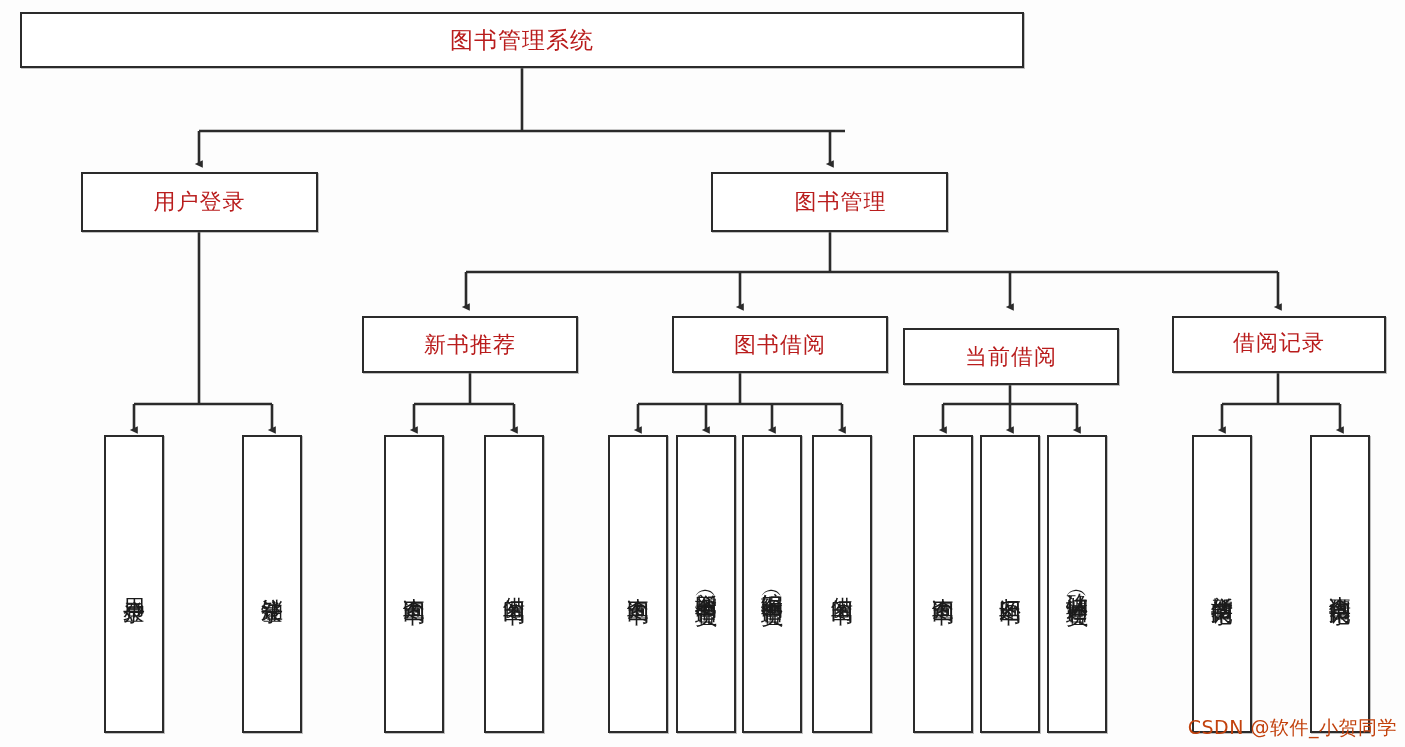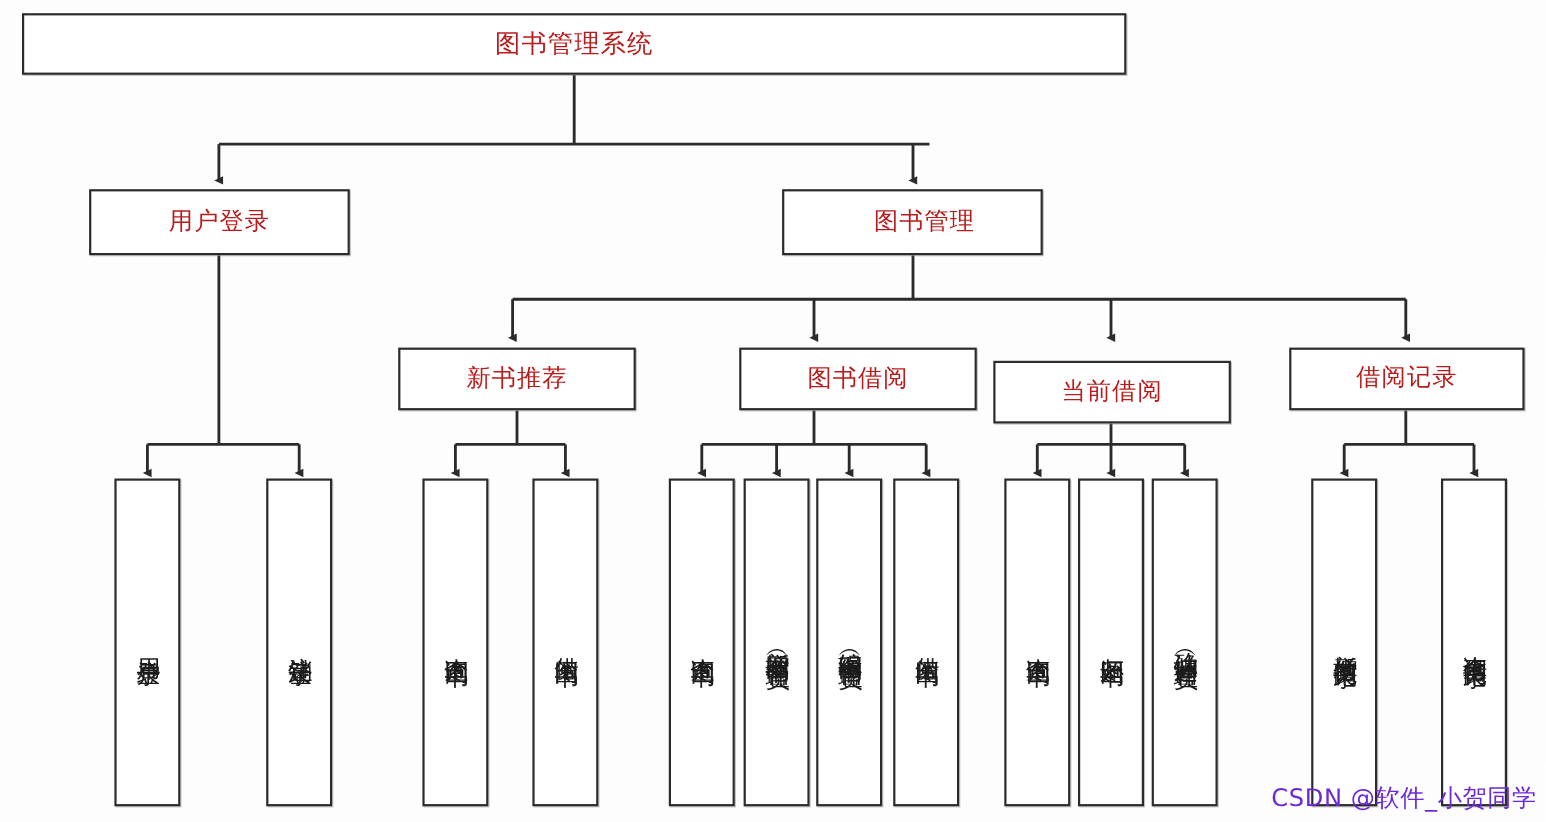--- a/index.html
+++ b/index.html
@@ -56,22 +56,22 @@
     color: #1b1b1b;
     line-height: 1.18;
     letter-spacing: 2px;
     white-space: nowrap;
     display: block;
   }
   .watermark {
     position: absolute;
     right: 8px;
     bottom: 6px;
-    font-size: 22px;
-    color: #6d28d9;
+    font-size: 19px;
+    color: #c2410c;
     letter-spacing: 0.5px;
     white-space: nowrap;
   }
 </style>
 </head>
 <body>
 
 <div id="canvas">
 
   <svg class="connectors" viewBox="0 0 1405 747" xmlns="http://www.w3.org/2000/svg">

